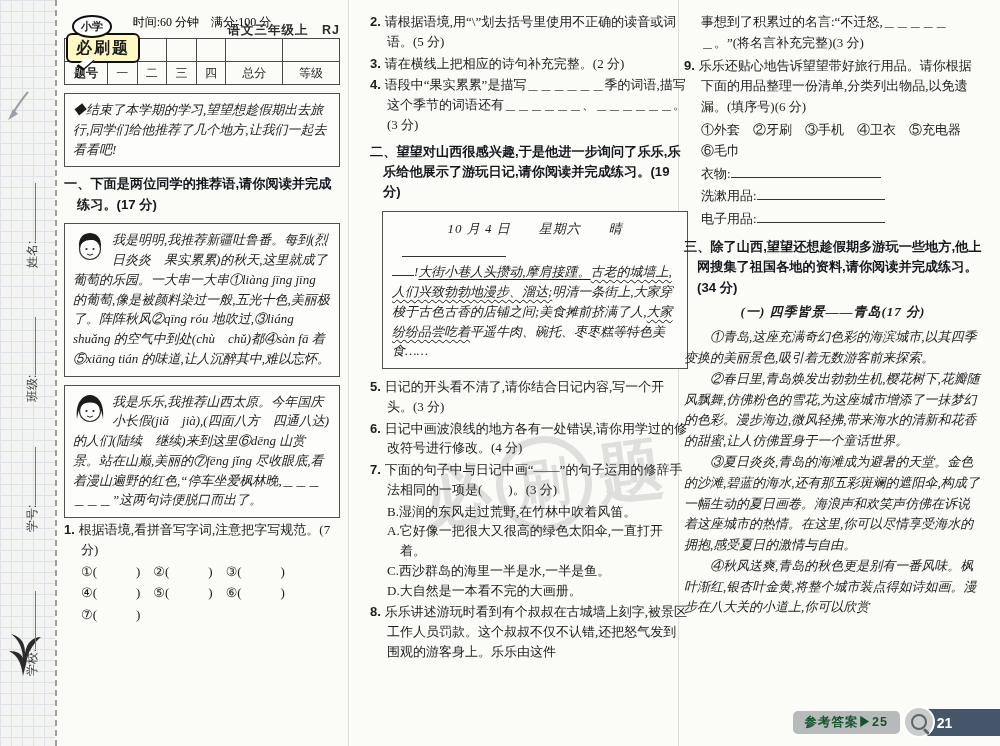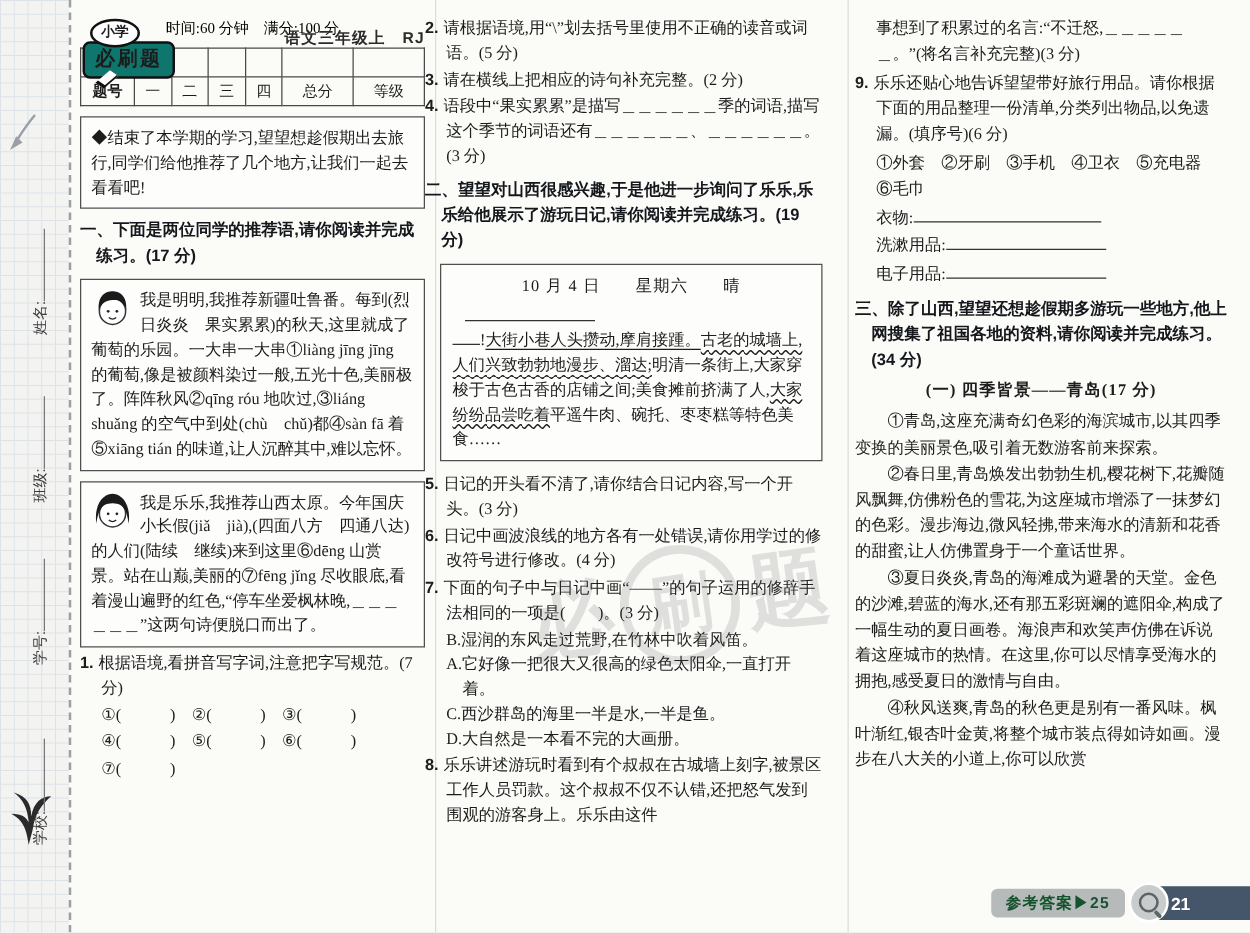--- a/index.html
+++ b/index.html
@@ -11,42 +11,42 @@
     background-size:11px 11px;}
   .binding-line{position:absolute;left:55px;top:0;height:746px;border-left:2px dashed #9aa0a4;}
   .col-sep{position:absolute;top:0;height:746px;border-left:1px solid #dcdcd8;}
   .mfield{position:absolute;left:24px;width:122px;transform:rotate(-90deg);transform-origin:left top;
     font-size:12px;color:#3a3a3a;white-space:nowrap;font-family:"Liberation Sans",sans-serif;}
   .mfield .ul{display:inline-block;width:58px;border-bottom:1px solid #777;height:10px;}
   .doodle{position:absolute;}
   
   .col{position:absolute;top:10px;font-size:13px;line-height:1.52;}
   .col1{left:64px;width:276px;}
-  .col2{left:340px;width:318px;}
+  .col2{left:370px;width:318px;}
   .col3{left:684px;width:298px;line-height:1.6;}
   
   .hdr{position:relative;}
   .edition{position:absolute;right:0;top:8px;font-size:12.5px;font-weight:600;letter-spacing:1px;
     font-family:"Liberation Sans",sans-serif;color:#2b2b2b;}
   .logo{position:absolute;left:2px;top:2px;font-family:"Liberation Sans",sans-serif;}
   .logo-oval{display:inline-block;border:2px solid #111;border-radius:50%;background:#fff;
     font-size:11px;font-weight:700;padding:1px 7px;position:relative;z-index:2;margin-left:6px;}
-  .logo-rect{border:2px solid #111;border-radius:6px;background:#0f766e;font-size:16px;font-weight:900;
+  .logo-rect{border:2px solid #111;border-radius:6px;background:#fef9c3;font-size:16px;font-weight:900;
     letter-spacing:2px;padding:1px 8px;margin-top:-5px;position:relative;width:fit-content;}
   .logo-rect::after{content:"";position:absolute;left:12px;bottom:-8px;width:9px;height:9px;background:#fff;
     border-right:2px solid #111;border-bottom:2px solid #111;transform:skewX(-35deg) rotate(25deg);}
   .title{padding-top:54px;text-align:center;font-size:22px;font-weight:900;letter-spacing:2px;
     font-family:"Liberation Sans",sans-serif;color:#101010;}
   .subtitle{text-align:center;font-size:12px;margin-top:3px;color:#000000;}
   table.score{width:100%;border-collapse:collapse;margin-top:7px;font-size:12px;}
   table.score td{border:1px solid #4a4a4a;height:22px;text-align:center;padding:0;}
   table.score td.lab{width:42px;font-weight:600;}
   
   .box{border:1px solid #4f4f4f;padding:6px 8px 7px;margin-top:8px;background:#fdfdfb;}
-  .hand{}
+  .hand{font-style:italic;}
   .sec{font-family:"Liberation Sans",sans-serif;font-weight:700;font-size:13.2px;color:#14171c;
     padding-left:13px;text-indent:-13px;margin:7px 0 4px;line-height:1.55;}
   .q{padding-left:17px;text-indent:-17px;margin:2px 0;}
   .q .num{font-weight:700;margin-right:4px;font-family:"Liberation Sans",sans-serif;}
   .opt{padding-left:30px;text-indent:-13px;}
   .rowline{padding-left:17px;margin:2px 0;}
   .avatar{float:left;width:34px;height:36px;margin:0 5px 2px 0;}
   .blank{display:inline-block;border-bottom:1.3px solid #333;height:0.95em;vertical-align:baseline;}
   .u-line{text-decoration:underline;text-underline-offset:3px;}
   .u-wavy{text-decoration:underline wavy;text-decoration-thickness:1px;text-underline-offset:3px;}

